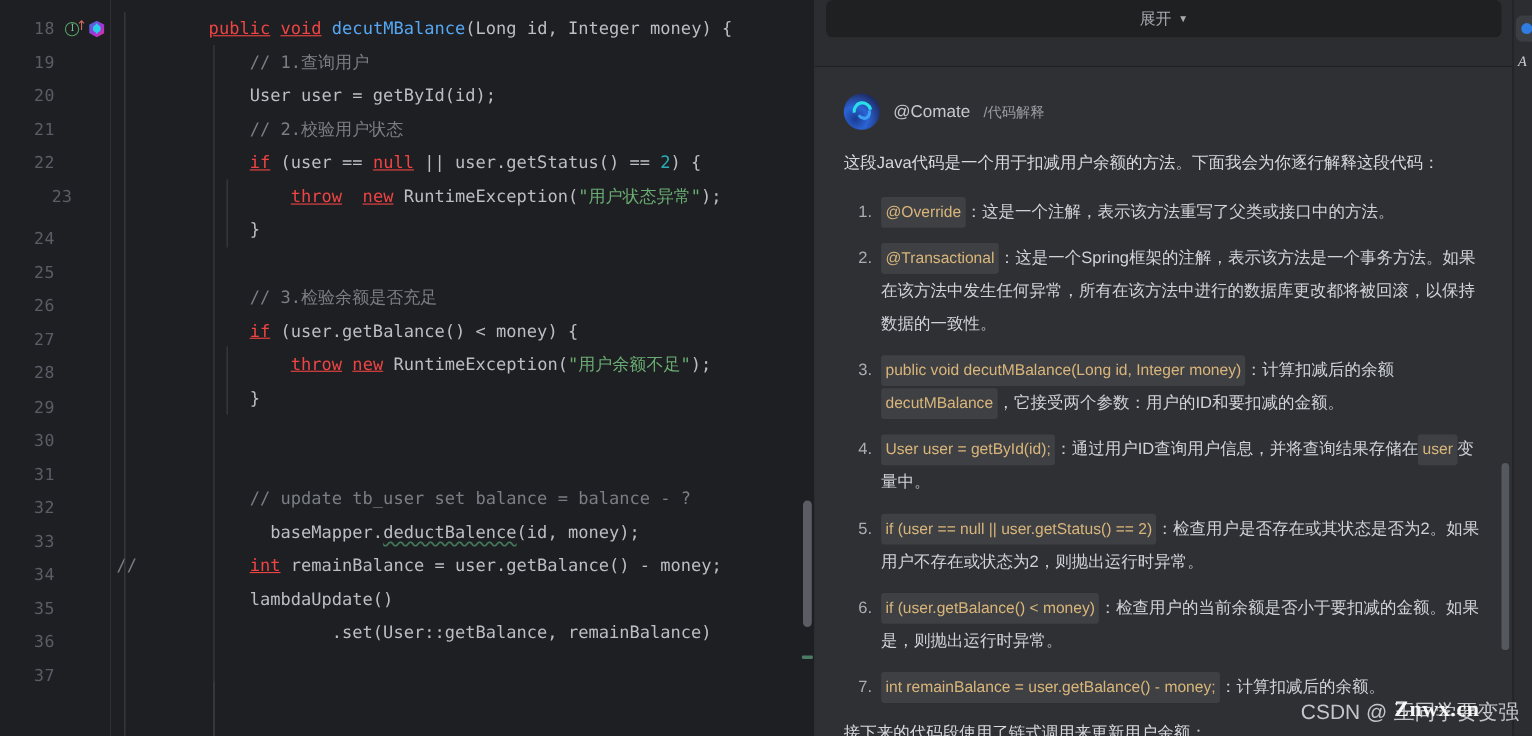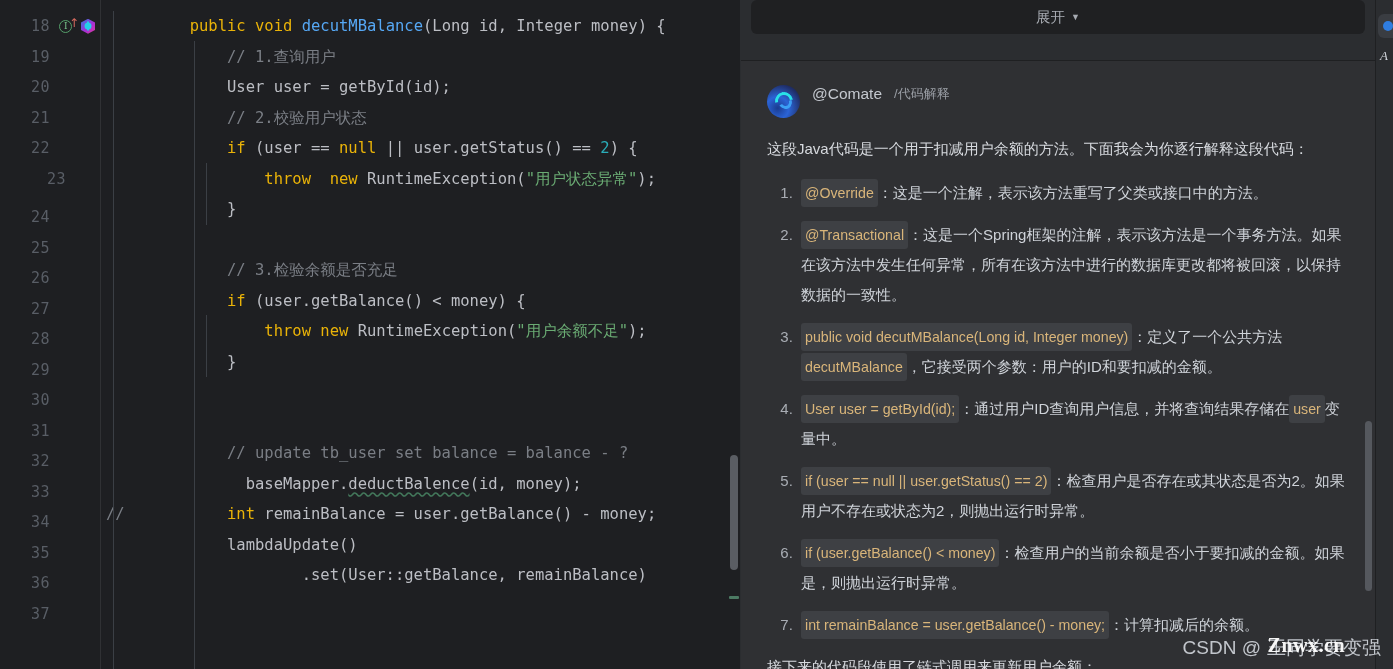--- a/index.html
+++ b/index.html
@@ -63,21 +63,21 @@
     overflow:hidden;
   }
   .code-line {
     position:relative; height:30.5px; line-height:30.5px; white-space:pre;
     font-family:"DejaVu Sans Mono", monospace; font-size:15.5px;
     color:#bcbec4; padding-left:14px;
   }
   .guide {
     position:absolute; top:0; width:1px; height:100%; background:#3b3f45;
   }
-  .kw  { color:#eab308; }
+  .kw  { color:#ef4444;text-decoration:underline; }
   .num { color:#2aacb8; }
   .str { color:#6aab73; }
   .cmt { color:#7a7e85; }
   .fn  { color:#56a8f5; }
   .plain { color:#bcbec4; }
   .squig { text-decoration: underline wavy #42775a; text-underline-offset:3px; }
 
   .fold-bar {
     position:absolute; left:101px; top:0; width:14px; height:669px;
   }
@@ -111,21 +111,21 @@
     color:#a7abb2; font-size:14.5px; cursor:pointer;
   }
   .expand-caret { font-size:9px; color:#a7abb2; }
   .chat-gap { height:26px; background:#2b2d30; }
   .chat-divider { height:1px; background:#1f2022; }
 
   .msg {
     flex:1; position:relative; background:#2f3033; padding:24px 28px 0 26px;
     overflow:hidden;
   }
-  .msg-head { display:flex; gap:12px; margin-bottom:16px; }
+  .msg-head { display:flex; align-items:center; gap:12px; margin-bottom:16px; }
   .avatar {
     width:33px; height:33px; border-radius:50%;
     background:radial-gradient(circle at 32% 70%, #1a3b8f 0%, #2b64d6 35%, #1f2d66 75%, #141a33 100%);
     position:relative; flex:none; overflow:hidden;
   }
   .avatar .swirl {
     position:absolute; left:8px; top:7px; width:18px; height:18px;
     border-radius:50%; border:3.5px solid #29e0e8;
     border-right-color:transparent; border-bottom-color:transparent;
     transform:rotate(35deg);
@@ -319,21 +319,21 @@
         </div>
         <span class="at-name">@Comate</span>
         <span class="at-cmd">/代码解释</span>
       </div>
 
       <div class="para">这段Java代码是一个用于扣减用户余额的方法。下面我会为你逐行解释这段代码：</div>
 
       <ol class="steps" id="steplist">
           <li><span class="code-chip">@Override</span><span>：这是一个注解，表示该方法重写了父类或接口中的方法。</span></li>
           <li><span class="code-chip">@Transactional</span><span>：这是一个Spring框架的注解，表示该方法是一个事务方法。如果在该方法中发生任何异常，所有在该方法中进行的数据库更改都将被回滚，以保持数据的一致性。</span></li>
-          <li><span class="code-chip">public void decutMBalance(Long id, Integer money)</span><span>：定义了一个公共方法</span><span class="code-chip">decutMBalance</span><span>，它接受两个参数：用户的ID和要扣减的金额。</span></li>
+          <li><span class="code-chip">public void decutMBalance(Long id, Integer money)</span><span>：计算扣减后的余额</span><span class="code-chip">decutMBalance</span><span>，它接受两个参数：用户的ID和要扣减的金额。</span></li>
           <li><span class="code-chip">User user = getById(id);</span><span>：通过用户ID查询用户信息，并将查询结果存储在</span><span class="code-chip">user</span><span>变量中。</span></li>
           <li><span class="code-chip">if (user == null || user.getStatus() == 2)</span><span>：检查用户是否存在或其状态是否为2。如果用户不存在或状态为2，则抛出运行时异常。</span></li>
           <li><span class="code-chip">if (user.getBalance() &lt; money)</span><span>：检查用户的当前余额是否小于要扣减的金额。如果是，则抛出运行时异常。</span></li>
           <li><span class="code-chip">int remainBalance = user.getBalance() - money;</span><span>：计算扣减后的余额。</span></li>
         </ol>
 
       <div class="tail">接下来的代码段使用了链式调用来更新用户余额：</div>
 
       <div class="chat-scroll">
         <div class="chat-thumb"></div>

